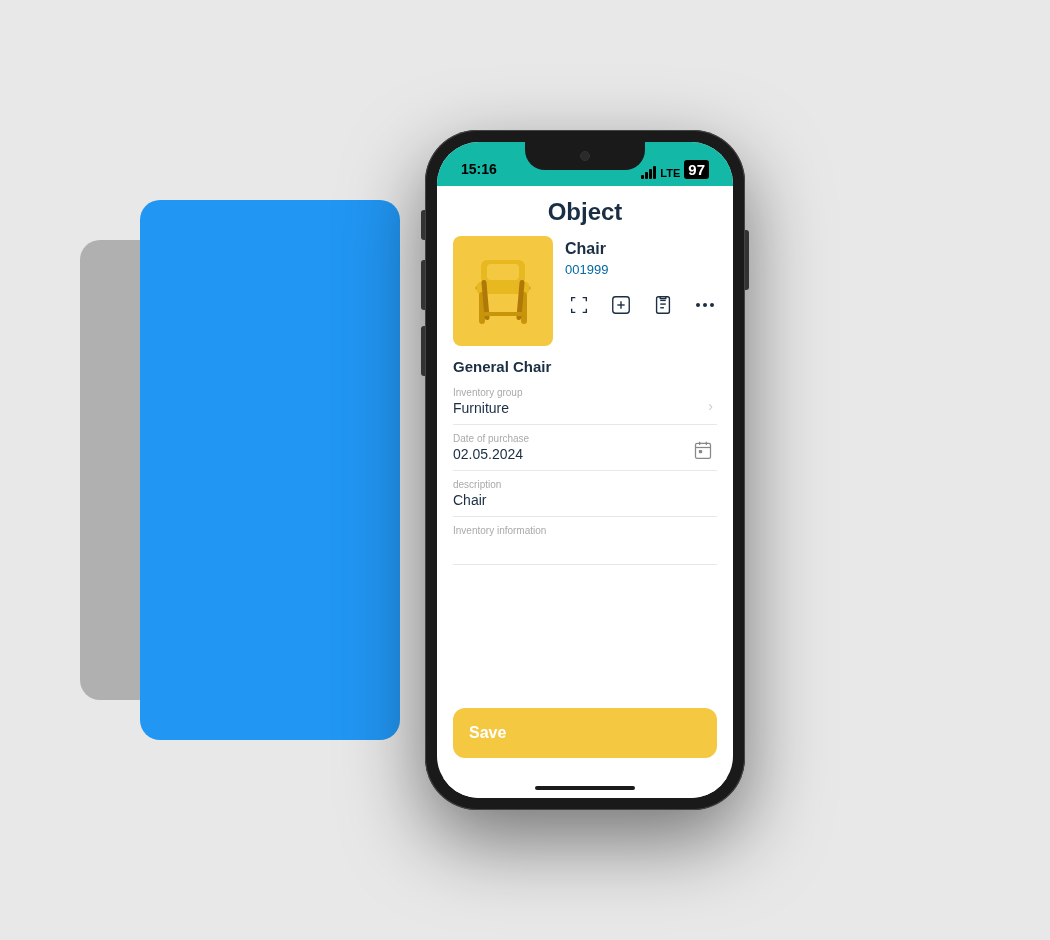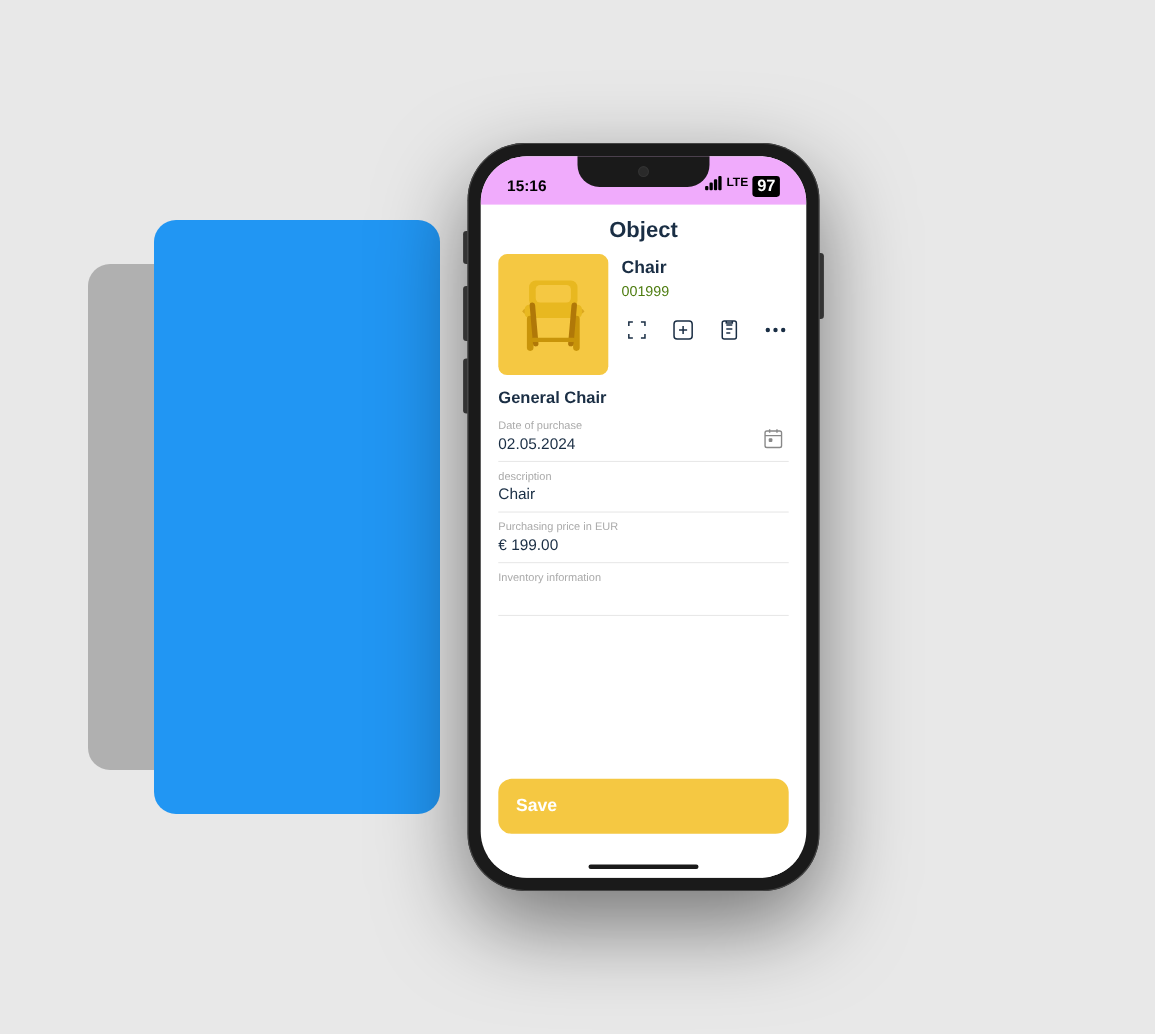--- a/index.html
+++ b/index.html
@@ -96,38 +96,38 @@
       height: 100%;
       background: #fff;
       border-radius: 42px;
       overflow: hidden;
       display: flex;
       flex-direction: column;
     }
 
     
     .status-bar {
-      background: #f0abfc;
+      background: #14b8a6;
       padding: 14px 24px 4px;
       display: flex;
       justify-content: space-between;
       align-items: center;
       flex-shrink: 0;
       height: 44px;
     }
 
     .status-time {
       font-size: 14px;
       font-weight: 600;
       color: #000;
     }
 
     .status-icons {
       display: flex;
-      align-items: flex-start;
+      align-items: flex-end;
       gap: 4px;
     }
 
     .signal-bars {
       display: flex;
       align-items: flex-end;
       gap: 1px;
     }
 
     .signal-bar {
@@ -145,21 +145,21 @@
     .battery-badge {
       background: #000;
       color: #fff;
       font-size: 15px;
       font-weight: 700;
       padding: 1px 4px;
       border-radius: 3px;
     }
 
     .app-title {
-      font-size: 20px;
+      font-size: 24px;
       font-weight: 700;
       color: #1a2e44;
       text-align: center;
       padding: 12px 16px 10px;
     }
 
     
     .object-card {
       margin: 0 16px 8px;
       display: flex;
@@ -192,21 +192,21 @@
 
     .object-name {
       font-size: 16px;
       font-weight: 700;
       color: #1a2e44;
       margin-bottom: 4px;
     }
 
     .object-id {
       font-size: 13px;
-      color: #4d7c0f;
+      color: #0369a1;
       margin-bottom: 14px;
     }
 
     
     .action-icons {
       display: flex;
       gap: 14px;
       align-items: center;
     }
 
@@ -494,44 +494,45 @@
               </div>
             </div>
           </div>
         </div>
       </div>
 
       <div class="scroll-content">
 
         <div class="section-title">General Chair</div>
 
+        <div class="form-field">
+          <div class="field-label">Inventory group</div>
+          <div class="field-value">Furniture</div>
+          <span class="field-chevron">›</span>
+        </div>
 
         <div class="form-field">
           <div class="field-label">Date of purchase</div>
           <div class="field-value">02.05.2024</div>
           <div class="field-calendar">
             <svg viewBox="0 0 24 24">
               <rect x="3" y="4" width="18" height="18" rx="2"></rect>
               <line x1="3" y1="9" x2="21" y2="9"></line>
               <line x1="8" y1="2" x2="8" y2="6"></line>
               <line x1="16" y1="2" x2="16" y2="6"></line>
               <rect x="7" y="12" width="4" height="4" rx="1" fill="#888" stroke="none"></rect>
             </svg>
           </div>
         </div>
 
         <div class="form-field">
           <div class="field-label">description</div>
           <div class="field-value">Chair</div>
         </div>
 
-        <div class="form-field">
-          <div class="field-label">Purchasing price in EUR</div>
-          <div class="field-value">€ 199.00</div>
-        </div>
 
         <div class="form-field">
           <div class="field-label">Inventory information</div>
           <div class="field-empty"></div>
         </div>
 
 
       </div>
 
       <div class="save-button-container">

